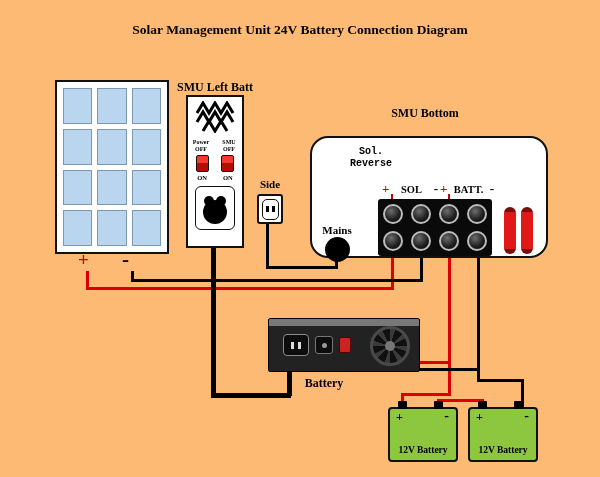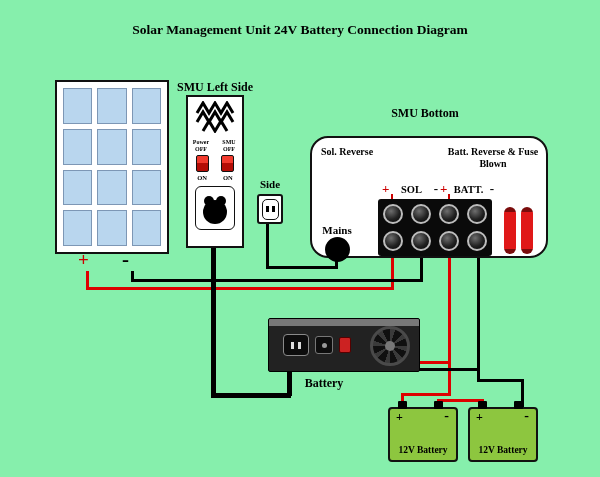--- a/index.html
+++ b/index.html
@@ -1,16 +1,16 @@
 <!DOCTYPE html>
 <html><head>
 <meta charset="utf-8">
 <style>
   html,body{margin:0;padding:0;background:#fff;}
-  .canvas{position:relative;width:600px;height:477px;background:#86efac;
+  .canvas{position:relative;width:600px;height:477px;background:#fdba74;
           font-family:"Liberation Serif",serif;color:#000;overflow:hidden;}
   .abs{position:absolute;}
   .lbl{font-weight:bold;text-align:center;line-height:1.2;}
   .wire{position:absolute;}
 
   
   .title{left:0;top:22px;width:600px;font-size:13.5px;}
 
   
   .sp-box{left:55px;top:80px;width:114px;height:174px;border:2px solid #111;background:#fff;
@@ -36,21 +36,21 @@
   
   .grid-box{left:257px;top:194px;width:26px;height:30px;border:2px solid #111;border-radius:3px;
             box-sizing:border-box;background:#fff;display:flex;align-items:center;justify-content:center;}
   .grid-inner{width:15px;height:19px;border:1.5px solid #111;border-radius:5px;
               display:flex;align-items:center;justify-content:center;gap:3px;}
   .grid-inner i{display:block;width:3px;height:6px;background:#000;}
 
   
   .smub-box{left:310px;top:136px;width:238px;height:122px;border:2.5px solid #111;
             border-radius:18px;box-sizing:border-box;background:#fff;}
-  .ind-left{left:316px;top:146px;width:62px;font-size:10px;}
+  .ind-left{left:340px;top:146px;width:62px;font-size:10px;font-family:Liberation Mono, monospace;}
   .ind-right{left:442px;top:146px;width:102px;font-size:10px;}
   .termlbl{display:flex;align-items:baseline;justify-content:space-between;font-weight:bold;}
   .termlbl .p{color:#cc0000;font-size:13px;}
   .termlbl .n{font-size:10.5px;}
   .termlbl .m{font-size:13px;}
   .tblock{left:378px;top:199px;width:114px;height:57px;background:#0a0a0a;border-radius:3px;
           display:grid;grid-template-columns:repeat(4,1fr);grid-template-rows:repeat(2,1fr);
           place-items:center;padding:1px;box-sizing:border-box;}
   .term{width:20px;height:20px;border-radius:50%;box-sizing:border-box;border:2px solid #bdbdbd;
         background:radial-gradient(circle at 38% 32%, #6e6e6e 0%, #222 55%, #000 100%);}
@@ -143,21 +143,21 @@
     <div class="sp-cell"></div>
       <div class="sp-cell"></div>
       <div class="sp-cell"></div>
     <div class="sp-cell"></div>
       <div class="sp-cell"></div>
       <div class="sp-cell"></div>
   </div>
   <div class="abs sp-plus">+</div>
   <div class="abs sp-minus">-</div>
 
-  <div class="abs lbl" style="left:172px;top:80px;width:86px;font-size:12px;">SMU Left Side</div>
+  <div class="abs lbl" style="left:172px;top:80px;width:86px;font-size:12px;">SMU Left Batt</div>
   <div class="abs smul-box">
     <svg width="42" height="32" viewBox="0 0 42 32" style="margin-top:4px;">
       <polyline points="3,12 9,2 15,12 21,2 27,12 33,2 39,12" fill="none" stroke="#000" stroke-width="3"></polyline>
       <polyline points="3,21 9,11 15,21 21,11 27,21 33,11 39,21" fill="none" stroke="#000" stroke-width="3"></polyline>
       <polyline points="9,30 15,20 21,30 27,20 33,30" fill="none" stroke="#000" stroke-width="3"></polyline>
     </svg>
     <div class="smul-labels">
       <div>Power OFF</div>
       <div>SMU OFF</div>
     </div>
@@ -182,21 +182,20 @@
   <div class="abs grid-box">
     <div class="grid-inner">
         <i></i>
         <i></i>
       </div>
   </div>
 
   <div class="abs lbl" style="left:380px;top:106px;width:90px;font-size:12px;">SMU Bottom</div>
   <div class="abs smub-box"></div>
   <div class="abs lbl ind-left">Sol. Reverse</div>
-  <div class="abs lbl ind-right">Batt. Reverse &amp; Fuse Blown</div>
 
   <div class="abs termlbl" style="left:382px;top:181px;width:56px;">
     <span class="p">+</span>
     <span class="n">SOL</span>
     <span class="m">-</span>
   </div>
   <div class="abs termlbl" style="left:440px;top:181px;width:54px;">
     <span class="p">+</span>
     <span class="n">BATT.</span>
     <span class="m">-</span>

